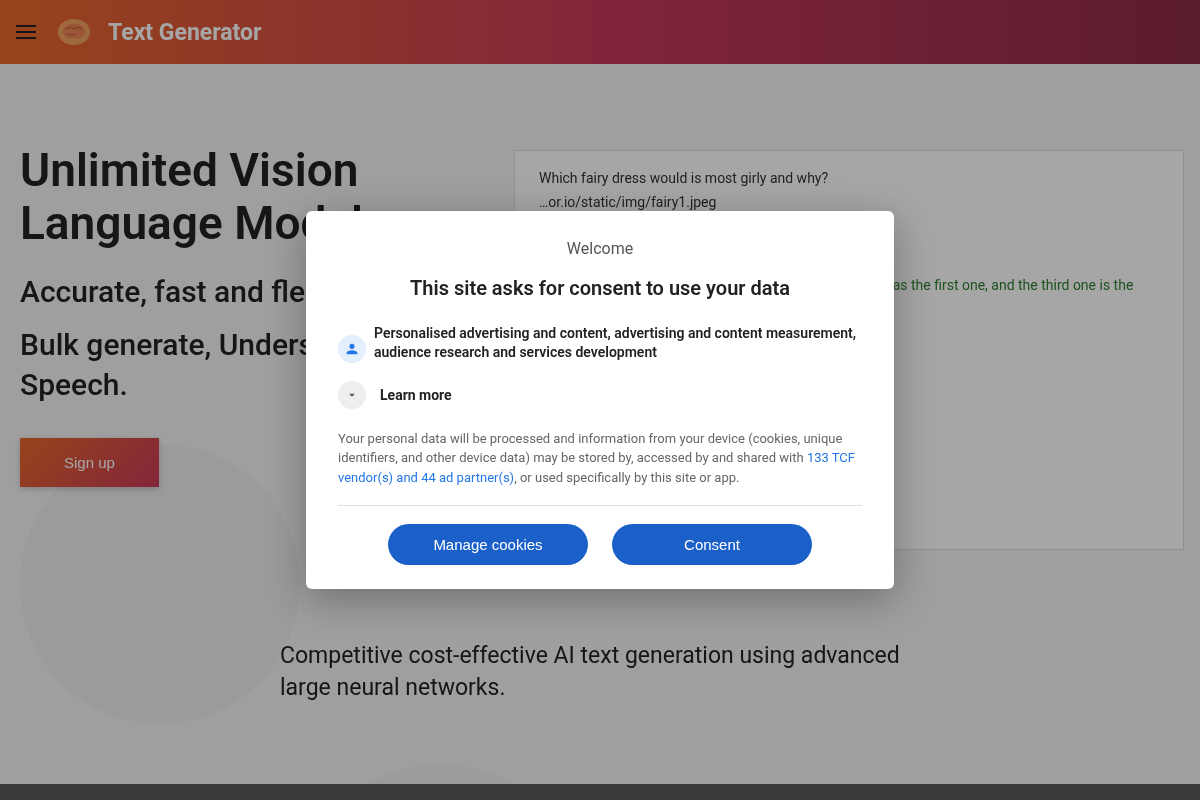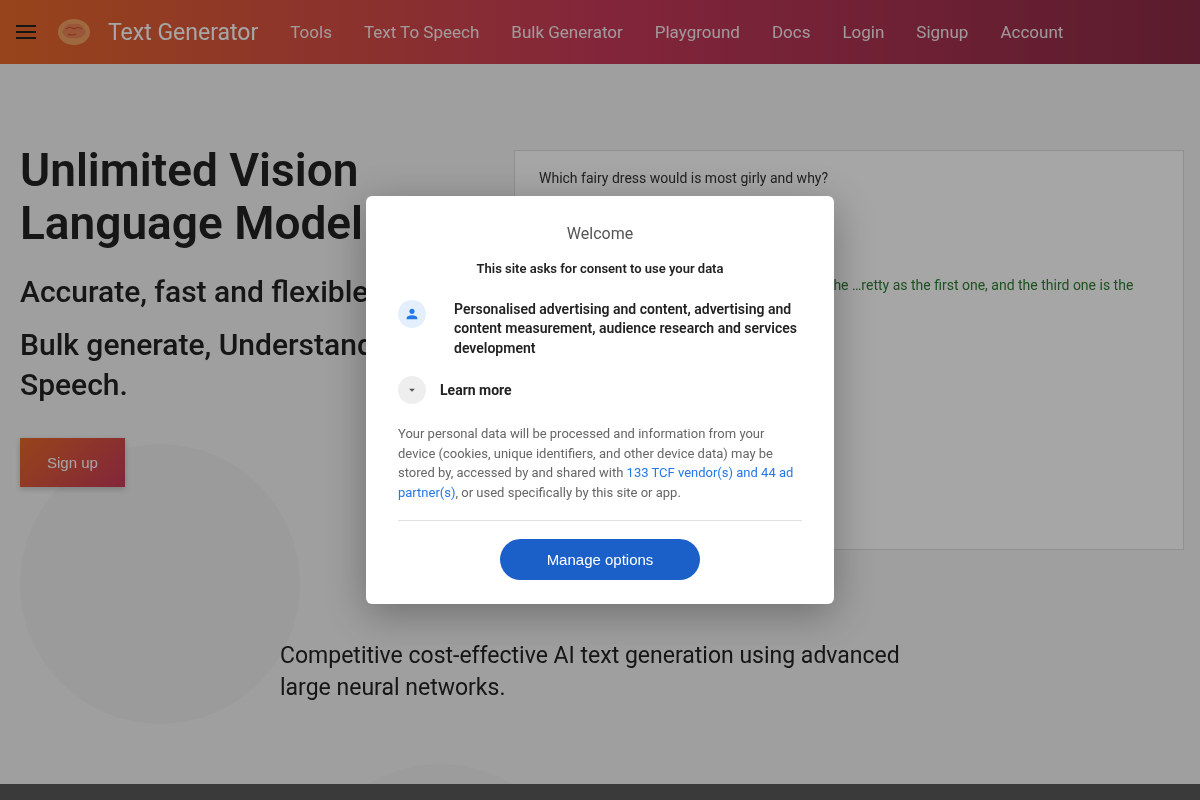--- a/index.html
+++ b/index.html
@@ -10,49 +10,49 @@
   background: linear-gradient(90deg, #e8692a 0%, #c93a5a 50%, #8b2b47 100%);
   display: flex;
   align-items: center;
   padding: 0 16px;
   gap: 8px;
 }
 .menu-icon { width: 24px; height: 24px; cursor: pointer; display: flex; flex-direction: column; justify-content: center; gap: 4px; }
 .menu-icon span { display: block; height: 2px; background: #222; width: 20px; }
 .brain-logo { width: 36px; height: 36px; margin-left: 8px; display: flex; align-items: center; justify-content: center; }
 .brain-logo svg { width: 36px; height: 36px; }
-.brand-name { color: #fff; font-size: 23px; font-weight: 400; margin-left: 8px; margin-right: 8px; }
+.brand-name { color: #fff; font-size: 23px; font-weight: 700; margin-left: 8px; margin-right: 16px; }
 .nav-links { display: flex; gap: 32px; margin-left: 16px; flex: 1; }
 .nav-link { color: rgba(255,255,255,0.9); font-size: 17px; text-decoration: none; cursor: pointer; }
 
 .hero { padding: 80px 20px 40px 20px; position: relative; }
 .hero h1 { font-size: 46px; font-weight: 600; color: #222; line-height: 1.15; margin-bottom: 24px; max-width: 520px; }
 .hero h2 { font-size: 30px; font-weight: 500; color: #222; margin-bottom: 16px; max-width: 520px; }
 .hero h3 { font-size: 30px; font-weight: 500; color: #222; line-height: 1.35; max-width: 520px; margin-bottom: 32px; }
-.signup-btn { background: linear-gradient(135deg, #e8692a 0%, #c93a5a 100%); color: #fff; border: none; padding: 16px 27px; font-size: 15px; font-weight: 500; cursor: pointer; box-shadow: 0 2px 6px rgba(0,0,0,0.2); }
+.signup-btn { background: linear-gradient(135deg, #e8692a 0%, #c93a5a 100%); color: #fff; border: none; padding: 16px 44px; font-size: 15px; font-weight: 500; cursor: pointer; box-shadow: 0 2px 6px rgba(0,0,0,0.2); }
 
 .example-panel { position: absolute; top: 150px; right: 16px; width: 670px; height: 400px; background: #fff; border: 1px solid #ddd; padding: 16px 24px; font-size: 14px; line-height: 1.7; }
 .example-panel .q { color: #333; }
 .example-panel .url { color: #333; }
 .example-panel .answer { color: #2e7d32; margin-top: 12px; }
 
 .subtext { position: absolute; top: 640px; left: 280px; font-size: 23px; color: #222; line-height: 1.4; max-width: 620px; }
 
 .bg-shapes { position: absolute; inset: 64px 0 0 0; z-index: -1; }
 .bg-shape1 { position: absolute; left: 20px; top: 380px; width: 280px; height: 280px; background: rgba(200,200,200,0.15); border-radius: 50%; }
 .bg-shape2 { position: absolute; left: 300px; top: 700px; width: 280px; height: 280px; background: rgba(200,200,200,0.1); border-radius: 50%; }
 
 .footer-bar { position: absolute; bottom: 0; left: 0; right: 0; height: 16px; background: #5a5a5a; }
 
 
 .overlay { position: absolute; inset: 0; background: rgba(0,0,0,0.35); z-index: 100; display: flex; align-items: center; justify-content: center; }
-.modal { width: 468px; background: #fff; border-radius: 6px; padding: 28px 32px 24px; box-shadow: 0 10px 40px rgba(0,0,0,0.3); }
+.modal { width: 588px; background: #fff; border-radius: 6px; padding: 28px 32px 24px; box-shadow: 0 10px 40px rgba(0,0,0,0.3); }
 .modal-welcome { text-align: center; color: #555; font-size: 16px; margin-bottom: 18px; }
-.modal-title { text-align: center; color: #222; font-size: 13px; font-weight: 600; margin-bottom: 24px; }
-.purpose-row { display: flex; align-items: flex-start; gap: 28px; margin-bottom: 18px; }
+.modal-title { text-align: center; color: #222; font-size: 20px; font-weight: 600; margin-bottom: 24px; }
+.purpose-row { display: flex; align-items: flex-end; gap: 8px; margin-bottom: 18px; }
 .purpose-icon { width: 28px; height: 28px; background: #e3effd; border-radius: 50%; display: flex; align-items: center; justify-content: center; flex-shrink: 0; }
 .purpose-icon svg { width: 16px; height: 16px; fill: #2477e6; }
 .purpose-text { font-size: 14px; color: #222; font-weight: 600; line-height: 1.4; }
 .learn-row { display: flex; align-items: center; gap: 14px; margin-bottom: 20px; cursor: pointer; }
 .learn-icon { width: 28px; height: 28px; background: #eee; border-radius: 50%; display: flex; align-items: center; justify-content: center; }
 .learn-icon svg { width: 14px; height: 14px; fill: #555; }
 .learn-text { font-size: 14px; color: #222; font-weight: 700; }
 .legal-text { font-size: 13px; color: #666; line-height: 1.5; margin-bottom: 14px; }
 .legal-text a { color: #2477e6; text-decoration: none; }
 .divider { border-top: 1px solid #e0e0e0; margin: 18px 0; }
@@ -74,30 +74,20 @@
       <span></span>
   </div>
   <div class="brain-logo">
     <svg viewBox="0 0 36 36">
         <ellipse cx="18" cy="18" rx="16" ry="13" fill="#f4a261"></ellipse>
         <path d="M6 18 Q10 8 18 10 Q26 8 30 18 Q26 26 18 24 Q10 26 6 18" fill="#e76f51" opacity="0.6"></path>
         <path d="M10 15 Q14 12 18 15 M18 15 Q22 12 26 15 M12 20 Q16 22 20 20" stroke="#c9522c" stroke-width="1.2" fill="none"></path>
       </svg>
   </div>
   <span class="brand-name">Text Generator</span>
-  <nav class="nav-links">
-    <a class="nav-link">Tools</a>
-    <a class="nav-link">Text To Speech</a>
-    <a class="nav-link">Bulk Generator</a>
-    <a class="nav-link">Playground</a>
-    <a class="nav-link">Docs</a>
-    <a class="nav-link">Login</a>
-    <a class="nav-link">Signup</a>
-    <a class="nav-link">Account</a>
-  </nav>
 </header>
 
 <section class="hero">
   <h1>Unlimited Vision Language Model</h1>
   <h2>Accurate, fast and flexible</h2>
   <h3>Bulk generate, Understand and create Speech.</h3>
   <button class="signup-btn">Sign up</button>
 </section>
 
 <div class="example-panel">
@@ -136,16 +126,17 @@
       <div class="learn-text">Learn more</div>
     </div>
 
     <p class="legal-text">
       <span>Your personal data will be processed and information from your device (cookies, unique identifiers, and other device data) may be stored by, accessed by and shared with </span><a>133 TCF vendor(s) and 44 ad partner(s)</a><span>, or used specifically by this site or app.</span>
     </p>
 
     <div class="divider"></div>
 
     <div class="modal-buttons">
-      <button class="modal-btn">Manage options</button>
+      <button class="modal-btn">Manage cookies</button>
+      <button class="modal-btn">Consent</button>
     </div>
   </div>
 </div>
 
 </body></html>

